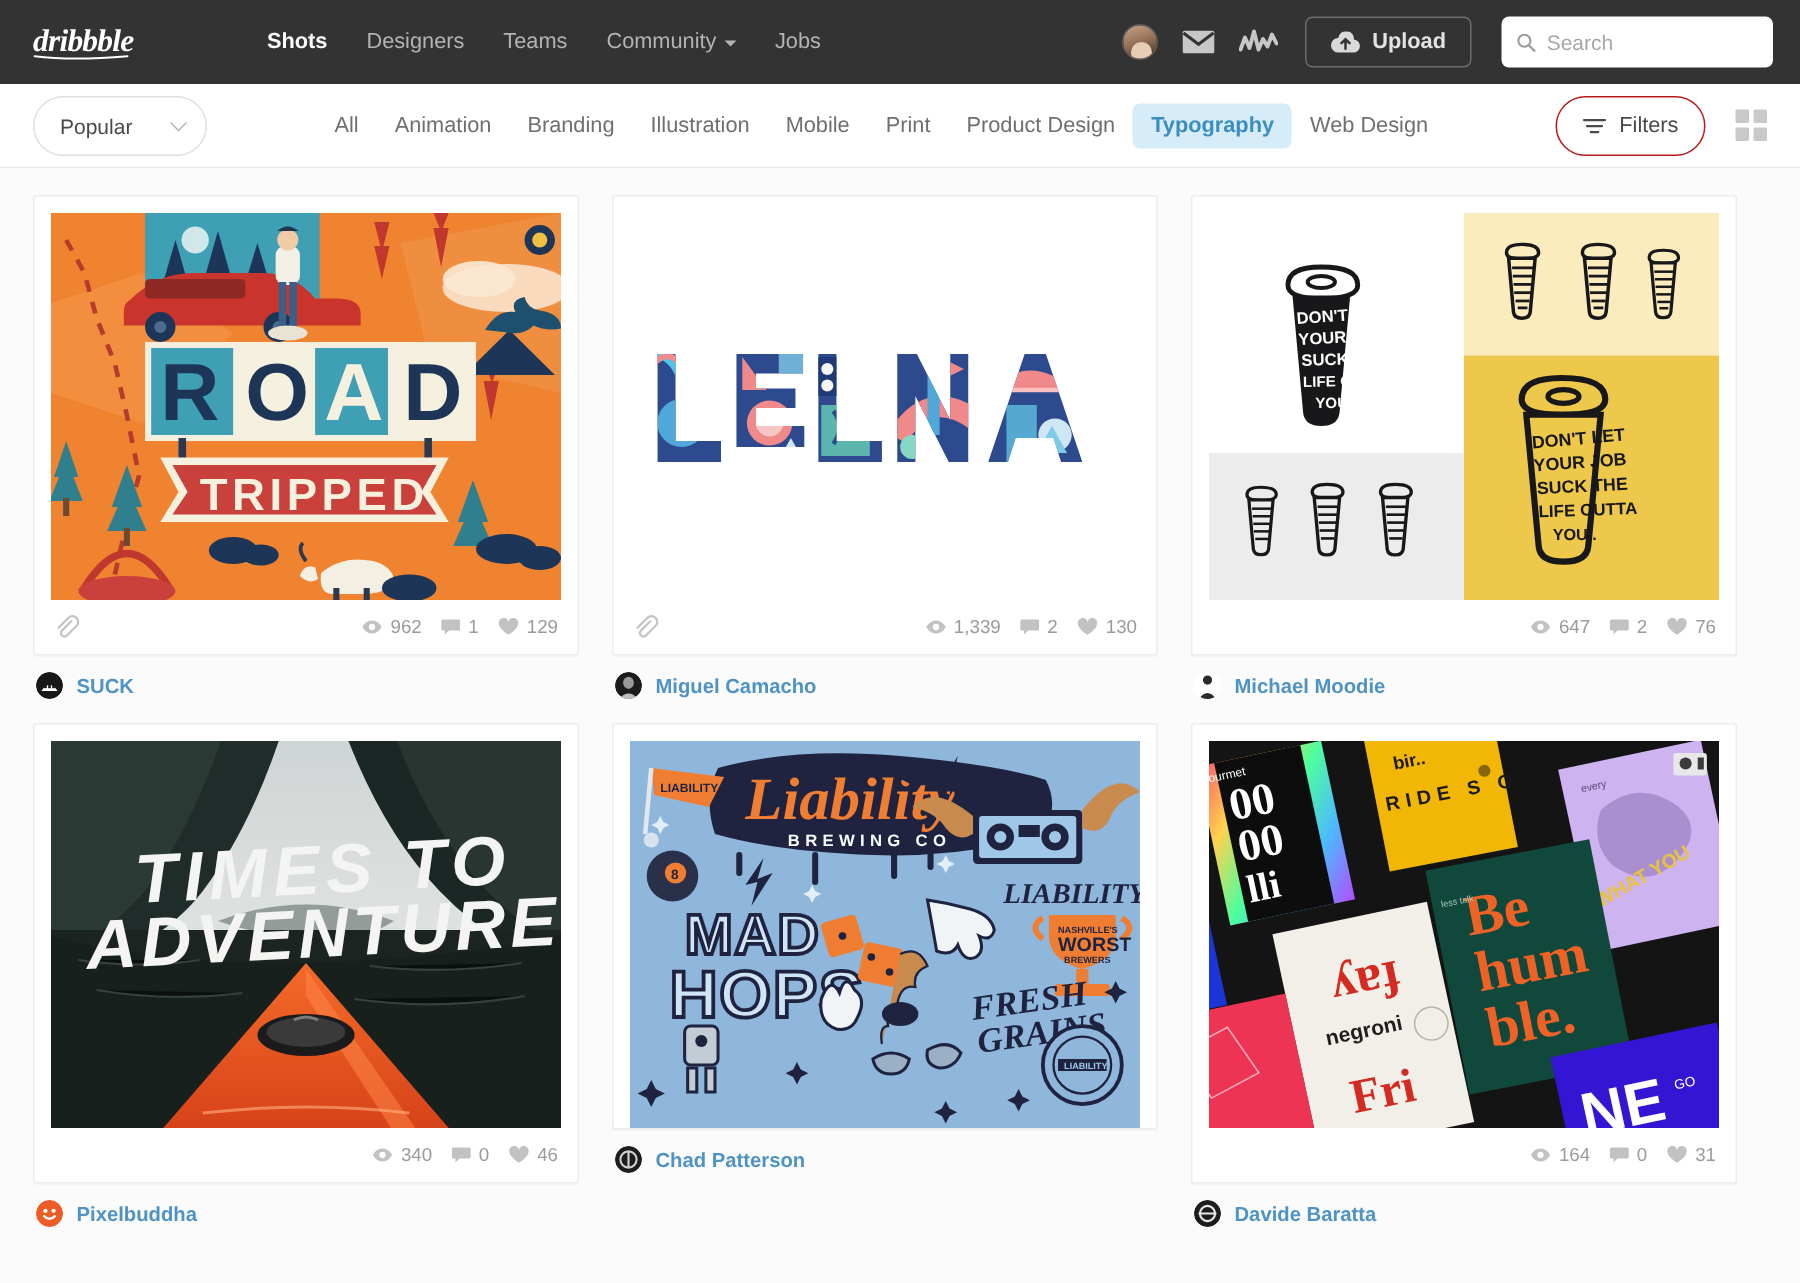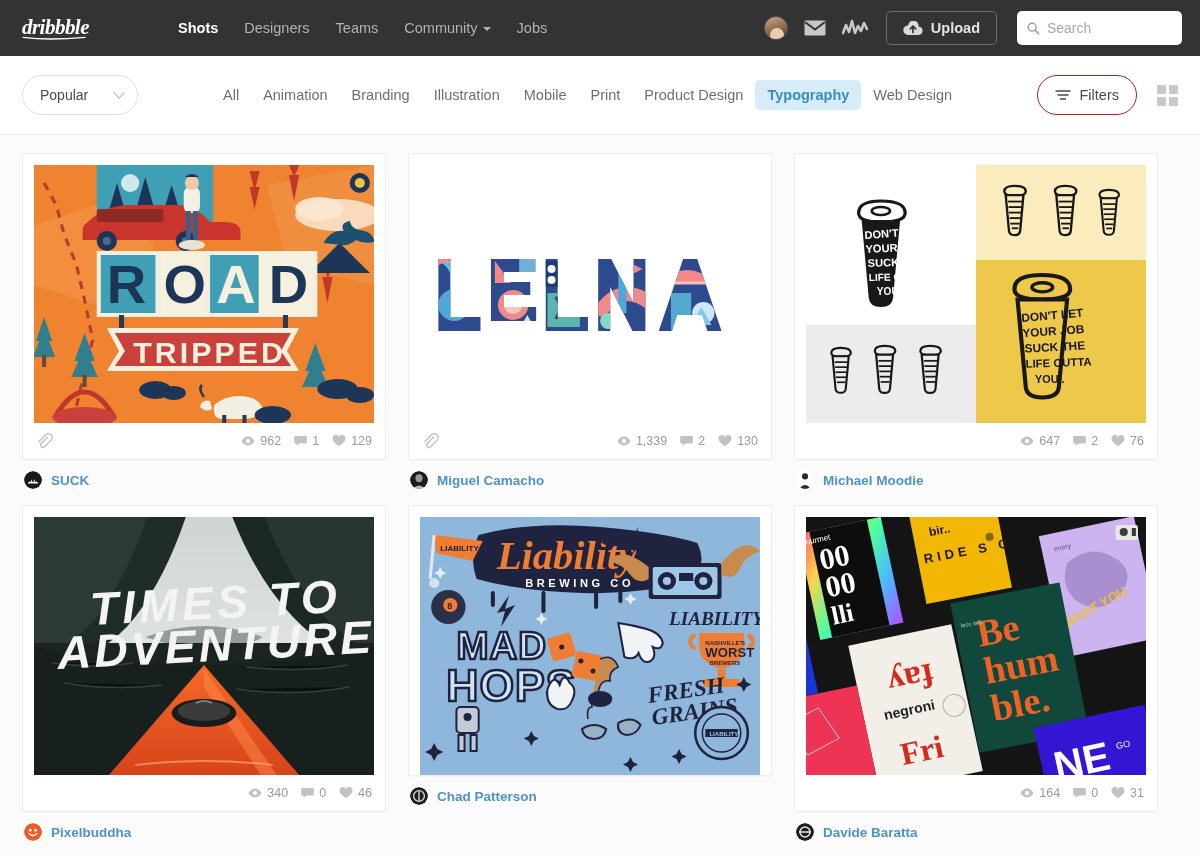--- a/index.html
+++ b/index.html
@@ -39,32 +39,32 @@
   }
   .icon-btn { color: #c7c7c7; display: flex; align-items: center; cursor: pointer; }
   .icon-btn svg { display: block; }
   .upload-btn {
     display: flex; align-items: center; gap: 8px;
     border: 1px solid #6d6d6d; border-radius: 5px;
     padding: 8px 16px; color: #e3e3e3; font-size: 14.5px; font-weight: bold;
     cursor: pointer; margin-left: 2px;
   }
   .search-box {
-    width: 165px; height: 34px; background: #ffffff; border-radius: 5px;
+    width: 181px; height: 34px; background: #ffffff; border-radius: 5px;
     display: flex; align-items: center; padding: 0 10px; gap: 7px; margin-left: 4px;
   }
   .search-box input {
     border: none; outline: none; font-size: 14px; color: #8a8a8a; width: 100%;
     font-family: "Liberation Sans", sans-serif; background: transparent;
   }
   .search-box input::placeholder { color: #a8a8a8; }
 
   
   .filterbar {
-    height: 79px; background: #ffffff; border-bottom: 1px solid #ececec;
+    height: 56px; background: #ffffff; border-bottom: 1px solid #ececec;
     display: flex; align-items: center; padding: 0 22px; position: relative; z-index: 5;
   }
   .sort-select {
     width: 116px; height: 40px; border: 1px solid #e0e0e0; border-radius: 20px;
     display: flex; align-items: center; justify-content: space-between;
     padding: 0 14px 0 17px; font-size: 14px; color: #4a4a4a; cursor: pointer; background:#fff;
   }
   .chev { width: 8px; height: 8px; border-right: 1.4px solid #b5b5b5; border-bottom: 1.4px solid #b5b5b5;
           transform: rotate(45deg); margin-top: -4px; }
   .cat-links { display: flex; align-items: center; margin-left: 73px; gap: 0px; }

